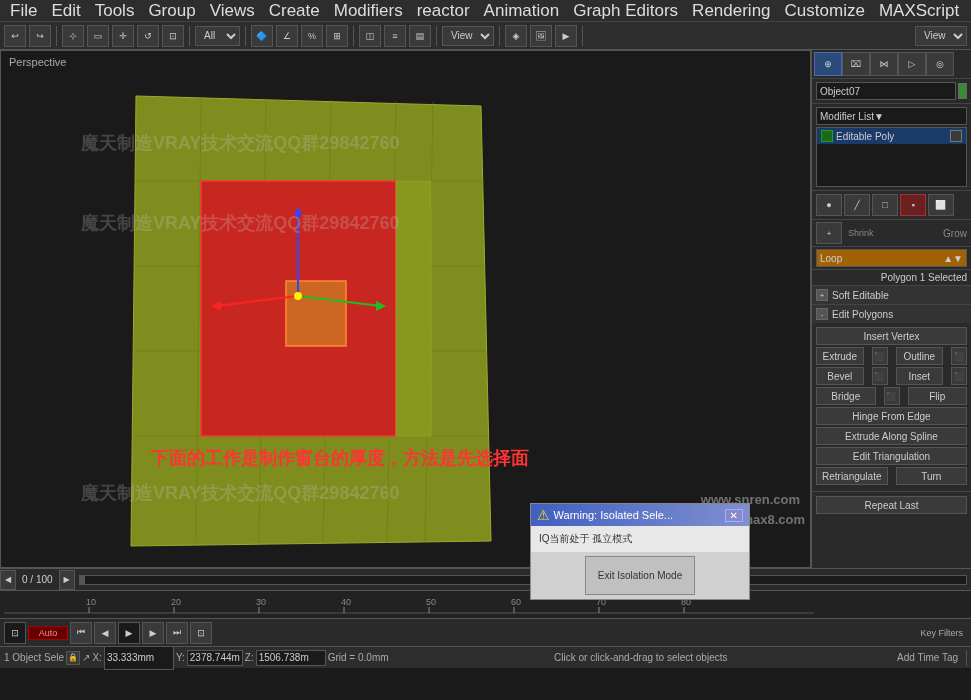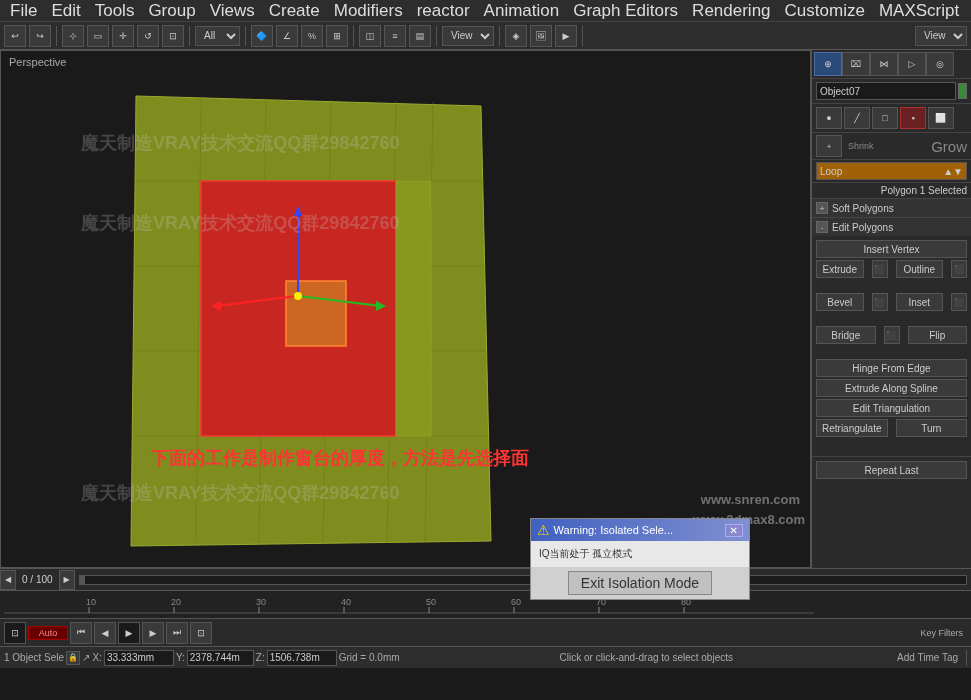--- a/index.html
+++ b/index.html
@@ -268,21 +268,21 @@
       font-size: 8px;
       color: #ccc;
     }
     .rp-collapsible-content {
       padding: 4px;
       background: #2a2a2a;
     }
     .rp-button-row {
       display: flex;
       gap: 8px;
-      margin-bottom: 15px;
+      margin-bottom: 2px;
     }
     .rp-btn {
       flex: 1;
       height: 18px;
       background: #3a3a3a;
       border: 1px solid #555;
       color: #ccc;
       font-size: 10px;
       text-align: center;
       display: flex;
@@ -414,26 +414,26 @@
       color: #333;
       background: #e8e8e8;
     }
     #warning-dialog-footer {
       padding: 4px 8px;
       background: #d0d0d0;
       display: flex;
       justify-content: center;
     }
     .dialog-btn {
-      padding: 3px 12px;
+      padding: 13px 12px;
       background: #c0c0c0;
       border: 1px solid #888;
       color: #333;
       cursor: pointer;
-      font-size: 14px;
+      font-size: 10px;
     }
 
     
     #viewport {
       border: 1px solid #555;
     }
 
     
     #ruler-area {
       background: #222;
@@ -591,47 +591,61 @@
       <div class="rp-tab">⋈</div>
       <div class="rp-tab">▷</div>
       <div class="rp-tab">◎</div>
     </div>
 
     <div class="rp-name-field">
       <input class="rp-name-input" type="text" value="Object07" style="">
       <div class="rp-color-box"></div>
     </div>
 
+    <div class="rp-section">
+      <div class="rp-modifier-dropdown">
+        <span>Modifier List</span>
+        <span>▼</span>
+      </div>
+      <div class="rp-modifier-list">
+        <div class="rp-modifier-item selected">
+          <div class="rp-modifier-checkbox"></div>
+          <span>Editable Poly</span>
+          <div style="flex:1"></div>
+          <div style="width:12px;height:12px;background:#3a3a3a;border:1px solid #777;"></div>
+        </div>
+      </div>
+    </div>
 
     <div class="rp-subobj-row">
       <div class="rp-subobj-btn">●</div>
       <div class="rp-subobj-btn">╱</div>
       <div class="rp-subobj-btn">□</div>
       <div class="rp-subobj-btn active">▪</div>
       <div class="rp-subobj-btn">⬜</div>
     </div>
 
     <div class="rp-selection-row">
       <div class="rp-subobj-btn" style="font-size:8px;">+</div>
       <div style="flex:1;font-size:9px;color:#888;padding-left:2px;">Shrink</div>
-      <div style="font-size:15px;color:#888;">Grow</div>
+      <div style="font-size:10px;color:#888;">Grow</div>
     </div>
     <div class="rp-selection-row">
       <div class="rp-sel-dropdown">
         <span>Loop</span>
         <span>▲▼</span>
       </div>
     </div>
 
     <div class="rp-polygon-selected">Polygon 1 Selected</div>
 
     <div class="rp-collapsible">
       <div class="rp-collapsible-header">
         <div class="rp-collapse-btn">+</div>
-        <span>Soft Polygons</span>
+        <span>Soft Editable</span>
       </div>
     </div>
 
     <div class="rp-collapsible">
       <div class="rp-collapsible-header">
         <div class="rp-collapse-btn">-</div>
         <span>Edit Polygons</span>
       </div>
       <div class="rp-collapsible-content">
 
@@ -721,23 +735,23 @@
   <div style="flex:1;"></div>
   <div style="font-size:9px;color:#aaa;padding:0 4px;">Key Filters</div>
 </div>
 
 <div id="status-bar">
   <div style="display:flex;align-items:center;gap:2px;">
     <span>1 Object Sele</span>
     <div style="width:14px;height:14px;background:#3a3a3a;border:1px solid #555;display:flex;align-items:center;justify-content:center;font-size:8px;cursor:pointer;">🔒</div>
     <span>↗</span>
     <span>X:</span>
-    <input type="text" style="width: 70px; height: 16px; background: rgb(26, 26, 26); border: 1px solid rgb(85, 85, 85); color: rgb(204, 204, 204); font-size: 10px; padding: 0px 2px;" value="33.333mm">
+    <input type="text" style="width: 70px; height: 24px; background: rgb(26, 26, 26); border: 1px solid rgb(85, 85, 85); color: rgb(204, 204, 204); font-size: 10px; padding: 0px 2px;" value="33.333mm">
     <span>Y:</span>
-    <input type="text" style="width: 67px; height: 16px; background: rgb(26, 26, 26); border: 1px solid rgb(85, 85, 85); color: rgb(204, 204, 204); font-size: 10px; padding: 0px 2px;" value="2378.744m">
+    <input type="text" style="width: 56px; height: 16px; background: rgb(26, 26, 26); border: 1px solid rgb(85, 85, 85); color: rgb(204, 204, 204); font-size: 10px; padding: 0px 2px;" value="2378.744m">
     <span>Z:</span>
     <input type="text" style="width: 70px; height: 16px; background: rgb(26, 26, 26); border: 1px solid rgb(85, 85, 85); color: rgb(204, 204, 204); font-size: 10px; padding: 0px 2px;" value="1506.738m">
     <span>Grid = 0.0mm</span>
   </div>
   <div style="flex:1;"></div>
   <span>Click or click-and-drag to select objects</span>
   <div style="flex:1;"></div>
   <div style="padding:0 4px;cursor:pointer;">Add Time Tag</div>
   <div style="width:1px;height:16px;background:#555;"></div>
 </div>

